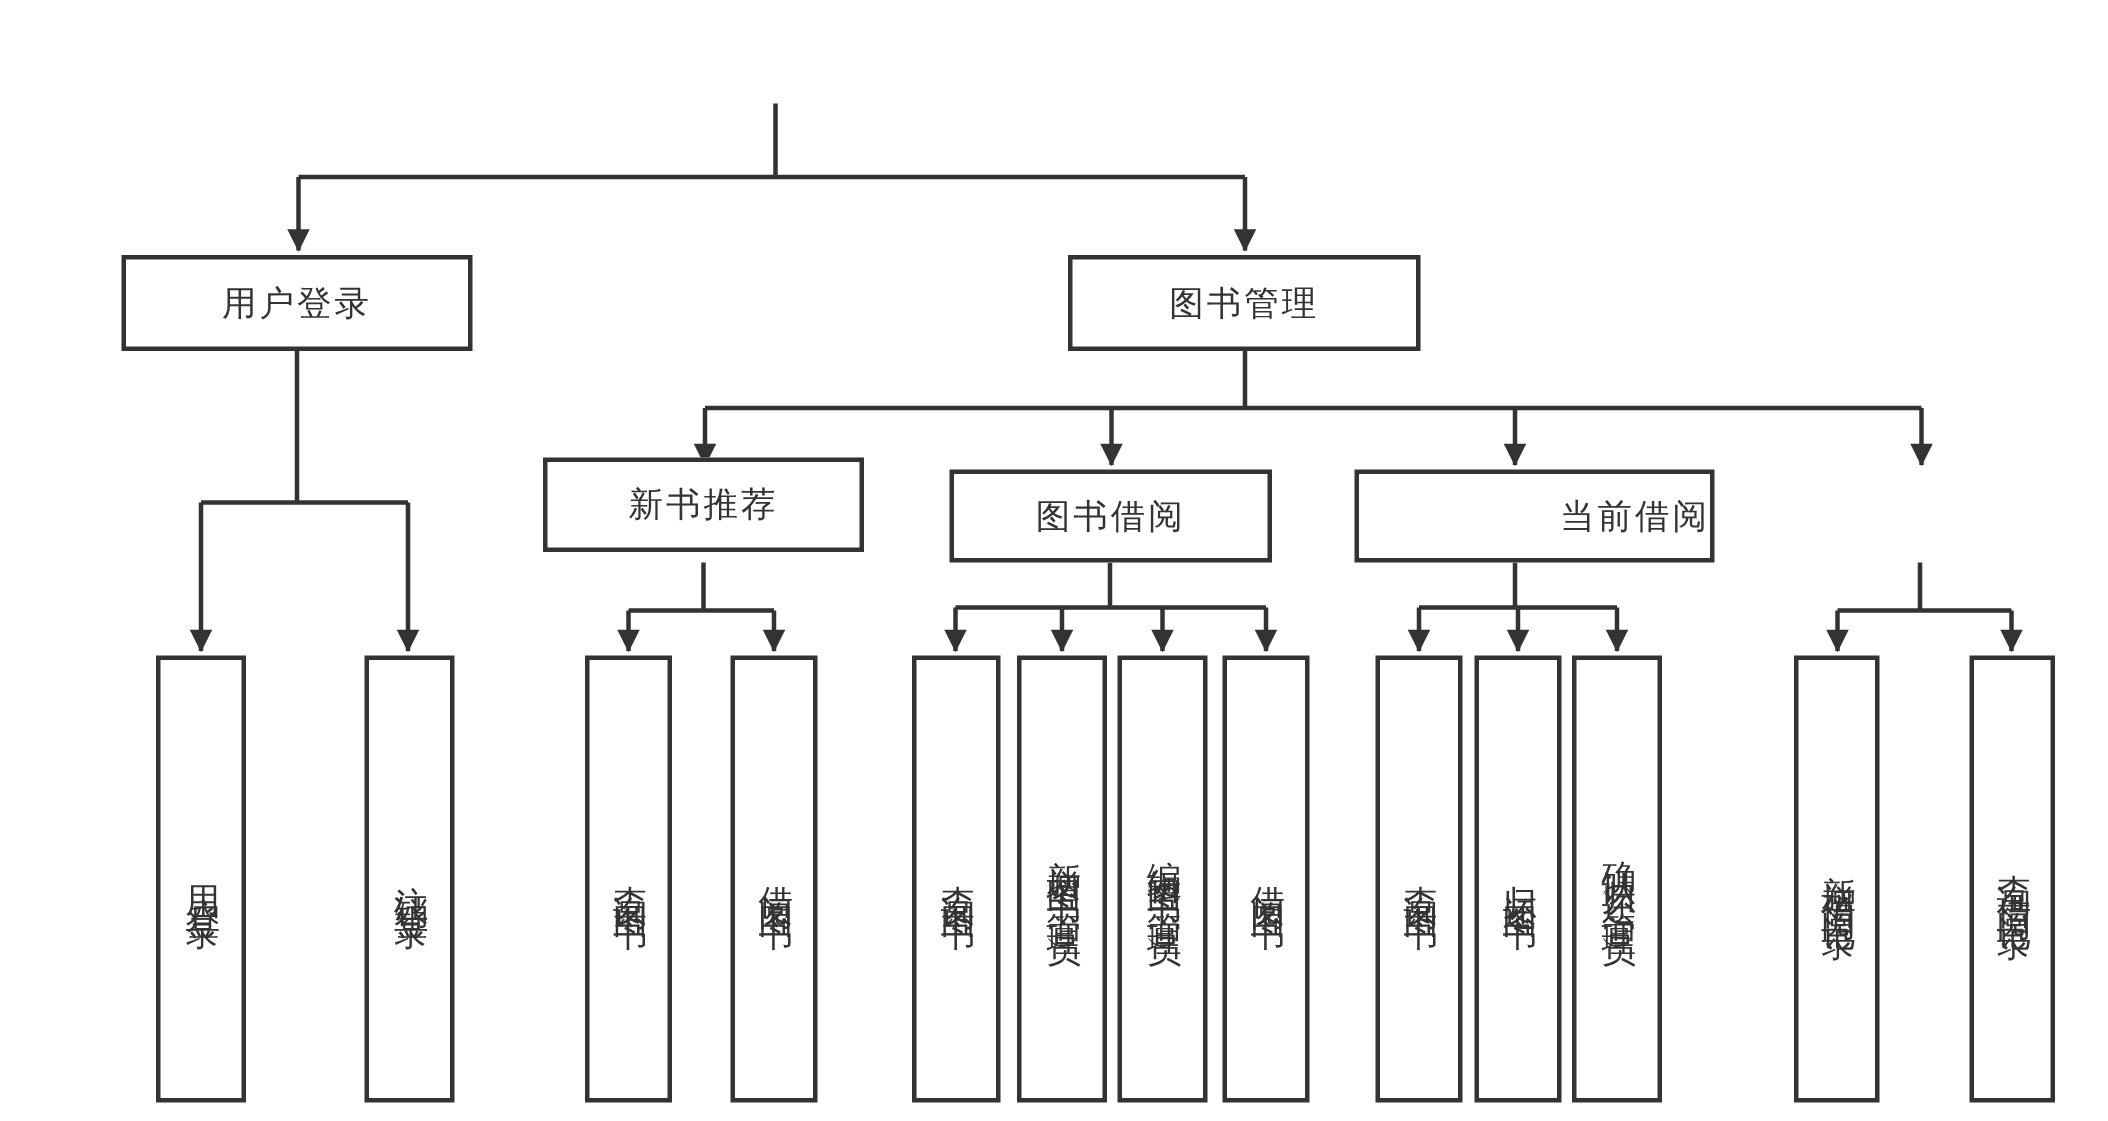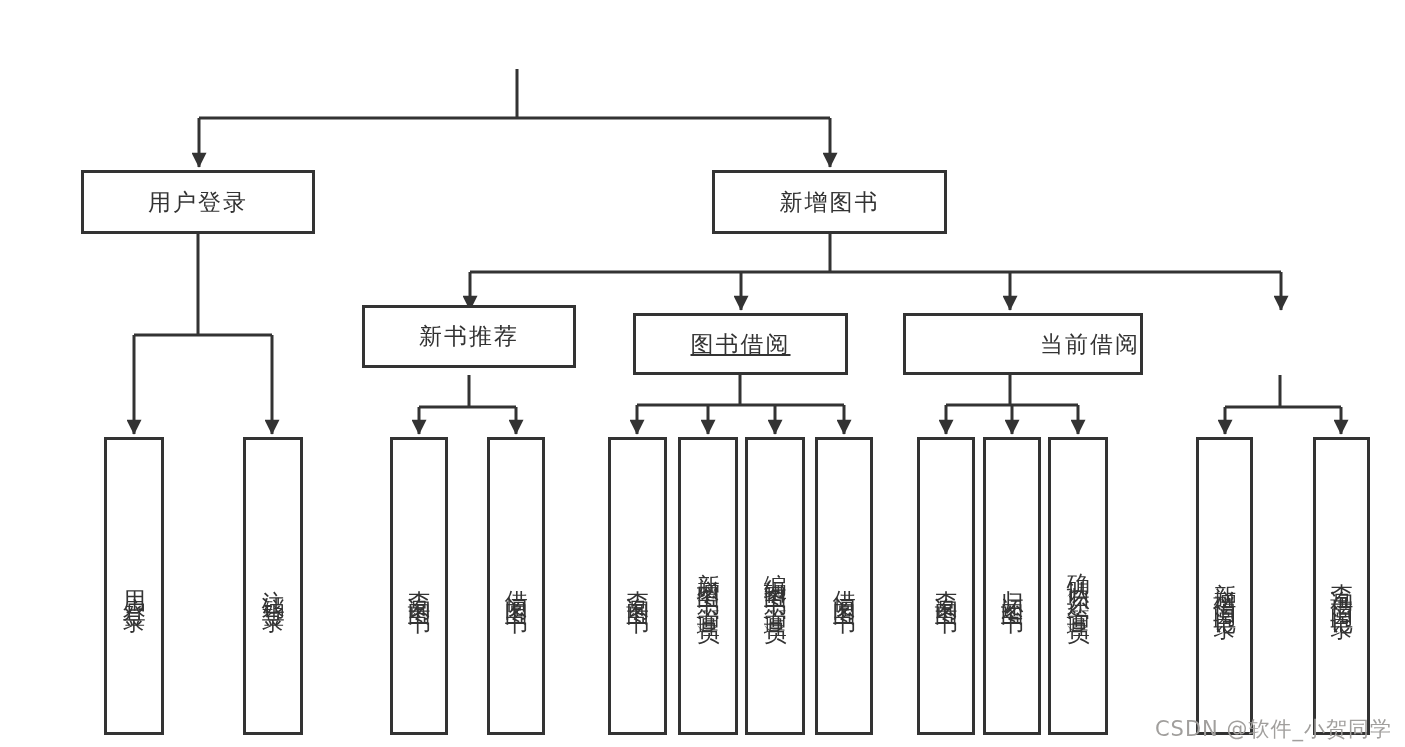--- a/index.html
+++ b/index.html
@@ -71,27 +71,27 @@
       <path d="M1225 407 V434" marker-end="url(#arr)"></path>
       <path d="M1341 407 V434" marker-end="url(#arr)"></path>
     </g>
   </svg>
 
 
   <div class="node hnode" style="left:81px; top:170px; width:234px; height:64px;">
     <span>用户登录</span>
   </div>
   <div class="node hnode" style="left:712px; top:170px; width:235px; height:64px;">
-    <span>新增图书</span>
+    <span>图书管理</span>
   </div>
 
   <div class="node hnode" style="left:362px; top:305px; width:214px; height:63px;">
     <span>新书推荐</span>
   </div>
-  <div class="node hnode" style="left:633px; top:313px; width:215px; height:62px;text-decoration:underline;">
+  <div class="node hnode" style="left:633px; top:313px; width:215px; height:62px;">
     <span>图书借阅</span>
   </div>
   <div class="node hnode" style="left:903px; top:313px; width:240px; height:62px;justify-content:flex-end;">
     <span>当前借阅</span>
   </div>
 
   <div class="node vnode" style="left:104px; top:437px; width:60px; height:298px;">
     <span>用户登录</span>
   </div>
   <div class="node vnode" style="left:243px; top:437px; width:60px; height:298px;">
@@ -128,15 +128,14 @@
     <span>确认归还（管理员）</span>
   </div>
 
   <div class="node vnode" style="left:1196px; top:437px; width:57px; height:298px;">
     <span>新增借阅记录</span>
   </div>
   <div class="node vnode" style="left:1313px; top:437px; width:57px; height:298px;">
     <span>查询借阅记录</span>
   </div>
 
-  <div class="watermark">CSDN @软件_小贺同学</div>
 
 </div>
 
 </body></html>

